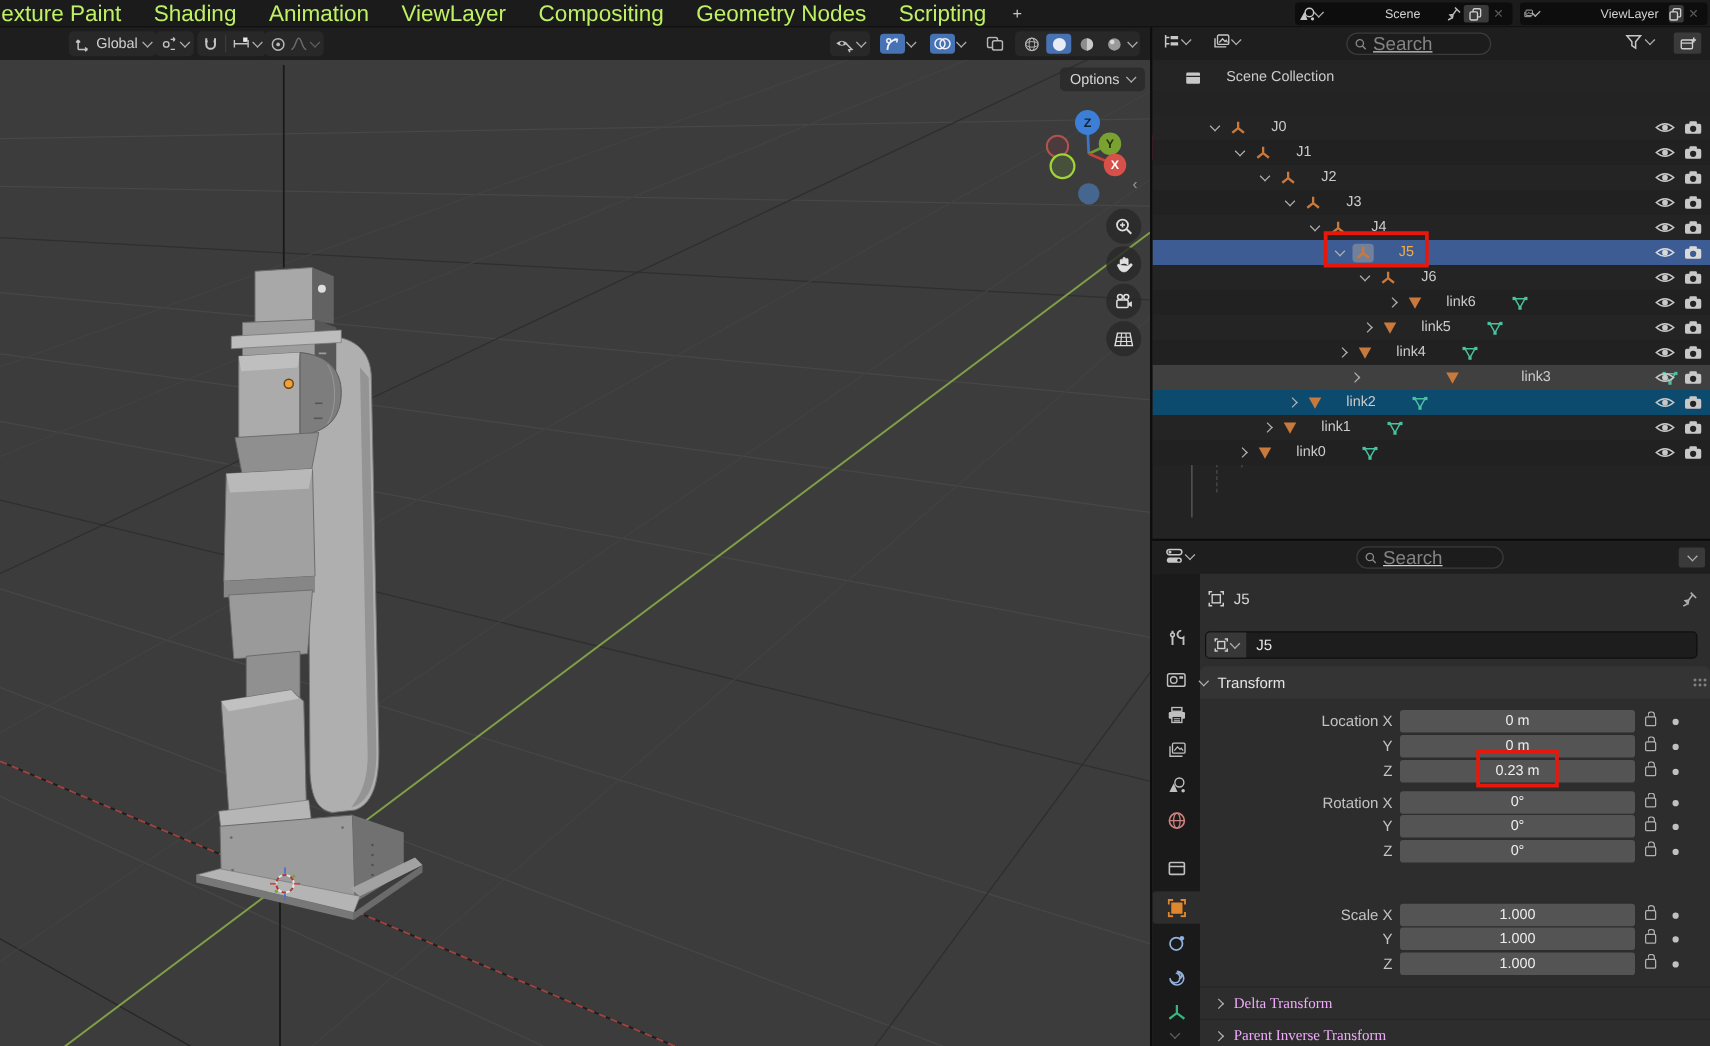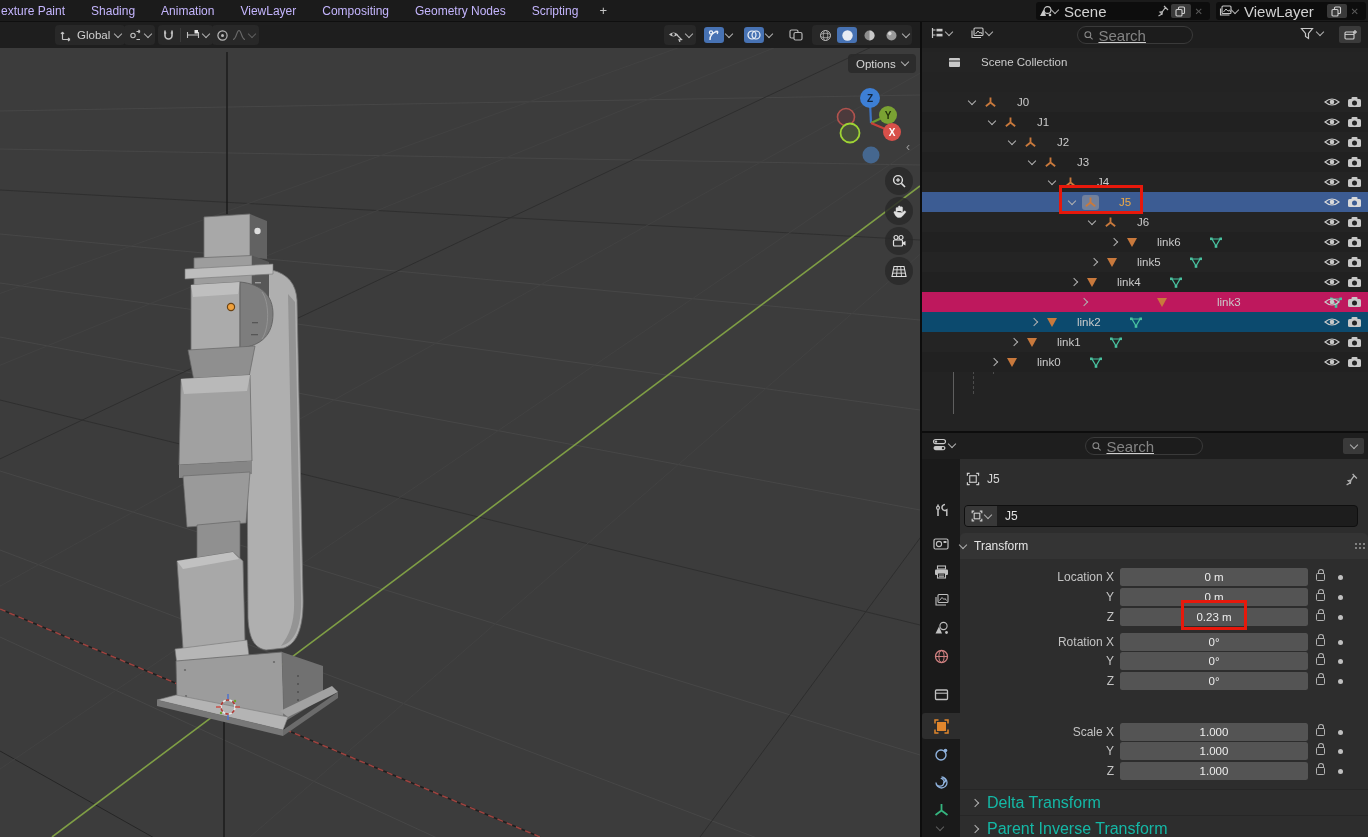--- a/index.html
+++ b/index.html
@@ -2,25 +2,25 @@
 <html><head>
 <meta charset="utf-8">
 <style>
   * { margin:0; padding:0; box-sizing:border-box; }
   html,body { background:#000; }
   body { font-family:"Liberation Sans","DejaVu Sans",sans-serif; color:#c9c9c9; }
   #root { position:relative; width:1368px; height:837px; background:#1b1b1b; overflow:hidden; }
 
   
   .topbar { position:absolute; left:0; top:0; width:1368px; height:22px; background:#1b1b1b; border-bottom:1px solid #0f0f0f; display:flex; align-items:center; }
-  .wtab { padding:0 13px; line-height:22px; font-size:12px; color:#c4b5fd; white-space:nowrap; }
+  .wtab { padding:0 13px; line-height:22px; font-size:18px; color:#bef264; white-space:nowrap; }
   .wtab:first-child { padding-left:1px; }
   .addtab { padding:0 8px; color:#c6c6c6; font-size:13px; }
   .idwidget { position:absolute; top:2px; height:18px; background:#0d0d0d; border-radius:3px; display:flex; align-items:center; padding:0 3px; }
-  .idwidget .lbl { font-size:15px; color:#d2d2d2; padding:0 6px; flex:1; }
+  .idwidget .lbl { font-size:10px; color:#d2d2d2; padding:0 6px; flex:1;margin-left:44px; }
   .boxbtn { width:20px; height:14px; background:#3a3a3a; border-radius:2px; display:flex; align-items:center; justify-content:center; margin-left:2px; }
   .dimx { color:#5a5a5a; font-size:10px; padding:0 4px; }
 
   
   .vph { position:absolute; left:0; top:22px; width:920px; height:26px; background:#1e1e1e; }
   .pill { position:absolute; top:3px; height:20px; background:#282828; border-radius:4px; display:flex; align-items:center; padding:0 4px; gap:3px; }
   .pill .txt { font-size:11.5px; color:#d0d0d0; padding:0 2px; }
   .on { background:#4772b3; border-radius:3px; }
   .tglbox { width:20px; height:16px; display:flex; align-items:center; justify-content:center; border-radius:3px; }
   .vdiv { width:1px; height:14px; background:#3a3a3a; margin:0 2px; }
@@ -81,21 +81,21 @@
     radial-gradient(circle 1px at 10px 6px,#808080 1px,transparent 1.4px); }
   .trow { position:absolute; left:38px; width:323px; height:18px; display:flex; align-items:center; }
   .tlabel { width:154px; text-align:right; font-size:12px; color:#c3c3c3; margin-right:8px; white-space:nowrap; }
   .tfield { position:absolute; left:160px; width:188px; height:18px; background:#545454; border-radius:2.5px; display:flex; align-items:center; justify-content:center; font-size:11.5px; color:#ededed; }
   .tdrop  { position:absolute; left:160px; width:188px; height:18px; background:#262626; border-radius:3px; display:flex; align-items:center; font-size:11.5px; color:#e5e5e5; padding:0 8px; }
   .tdrop .cv { margin-left:auto; }
   .lock { position:absolute; left:356px; width:9px; height:8px; border:1px solid #b2b2b2; border-radius:1.5px; }
   .lock::before { content:""; position:absolute; left:1px; top:-5px; width:4px; height:4px; border:1px solid #b2b2b2; border-bottom:none; border-radius:3px 3px 0 0; }
   .adot { position:absolute; left:378px; width:5px; height:5px; border-radius:50%; background:#c0c0c0; }
   .cpanel { position:absolute; left:38px; width:408px; height:26px; display:flex; align-items:center; gap:9px; padding-left:12px; border-top:1px solid #262626; background:#2d2d2d; }
-  .cpanel .t { font-size:16px; color:#14b8a6; }
+  .cpanel .t { font-size:12px; color:#f0abfc;font-family:Liberation Serif, serif; }
 
   
   .redbox { position:absolute; border:3.5px solid #e7180b; z-index:60; }
 
   .ic { display:block; }
 </style>
 </head>
 <body>
 
 <div id="root">
@@ -684,21 +684,21 @@
               <path d="M1 6 Q8 0 15 6 Q8 12 1 6 Z" fill="none" stroke="#c8c8c8" stroke-width="1.2"></path>
               <circle cx="8" cy="6" r="2.3" fill="#c8c8c8"></circle>
             </svg>
             <svg width="15" height="12" viewBox="0 0 15 12">
               <rect x="1" y="3" width="13" height="8" rx="1.5" fill="#c8c8c8"></rect>
               <circle cx="7.5" cy="7" r="2.5" fill="#232323"></circle>
               <rect x="4.5" y="1" width="6" height="3" rx="1" fill="#c8c8c8"></rect>
             </svg>
           </span>
       </div>
-      <div class="olrow" style="top:240px;background:#be185d;gap:30px;">
+      <div class="olrow" style="top:240px;background:#404040;gap:30px;">
         <span style="width:129px;"></span>
           <span class="cvr"></span>
           <span style="width:10px;"></span>
         <span class="tri-or"></span>
         <span class="lbl">link3</span>
         <span style="width:28px;"></span>
           <svg width="14" height="13" viewBox="0 0 14 13">
             <path d="M3 3 L11 3 L7 10 Z" fill="none" stroke="#49c2a0" stroke-width="1.2"></path>
             <rect x="1" y="1.5" width="2.6" height="2.6" fill="#49c2a0"></rect>
             <rect x="10.4" y="1.5" width="2.6" height="2.6" fill="#49c2a0"></rect>

